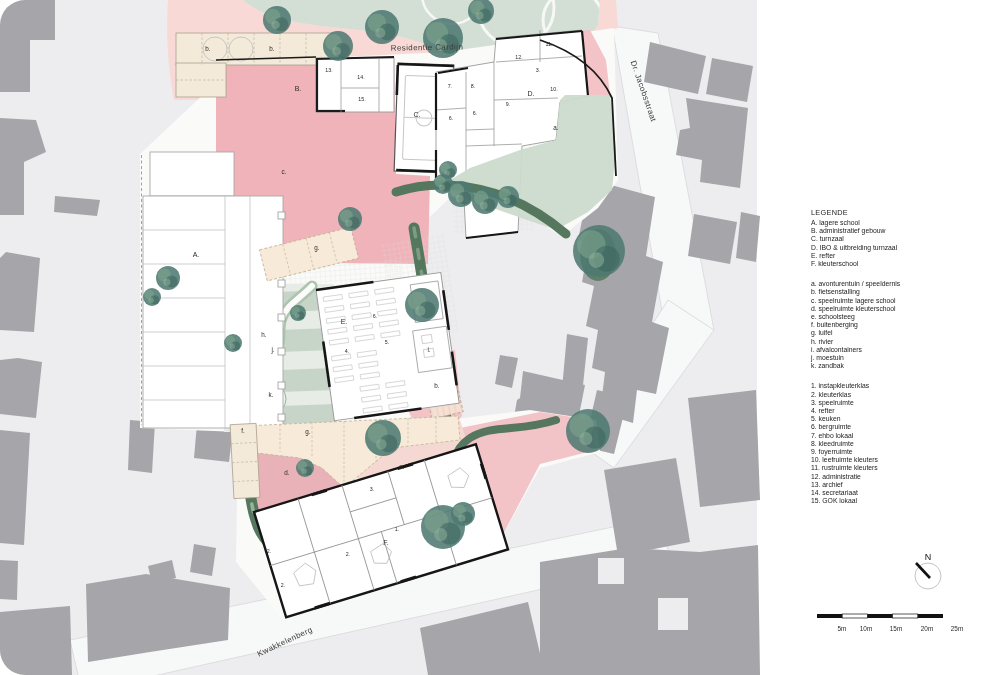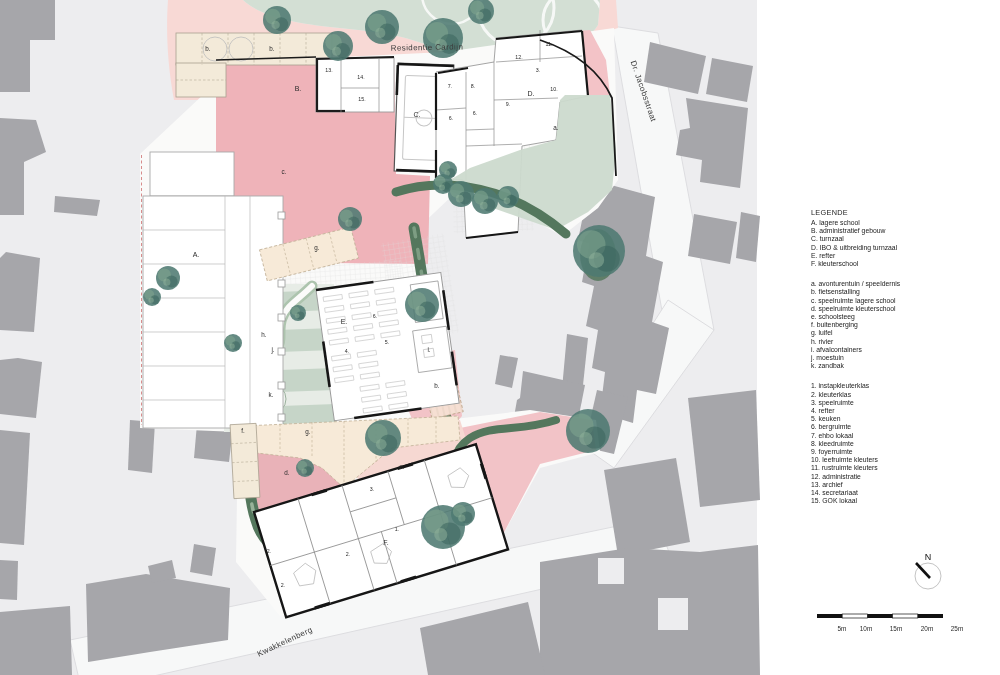--- a/index.html
+++ b/index.html
@@ -1,17 +1,17 @@
 <!DOCTYPE html>
 <html><head>
 <meta charset="utf-8">
 <style>
   html,body{margin:0;padding:0;background:#fff;}
   .canvas{position:relative;width:1000px;height:675px;overflow:hidden;background:#fff;
-          font-family:"Liberation Sans", sans-serif;}
+          font-family:"Liberation Sans", sans-serif;border-radius:25px;}
   svg{position:absolute;left:0;top:0;}
   
   text.lbl{fill:#2a2a2a;text-anchor:middle;font-family:"Liberation Sans",sans-serif;}
   text.street{font-size:8px;fill:#3c3c3c;letter-spacing:.4px;}
   text.letter{font-size:7px;}
   text.area{font-size:6.3px;}
   text.room{font-size:5.3px;}
   text.compass{font-size:9px;fill:#111;}
   text.scale{font-size:6.4px;}
   

